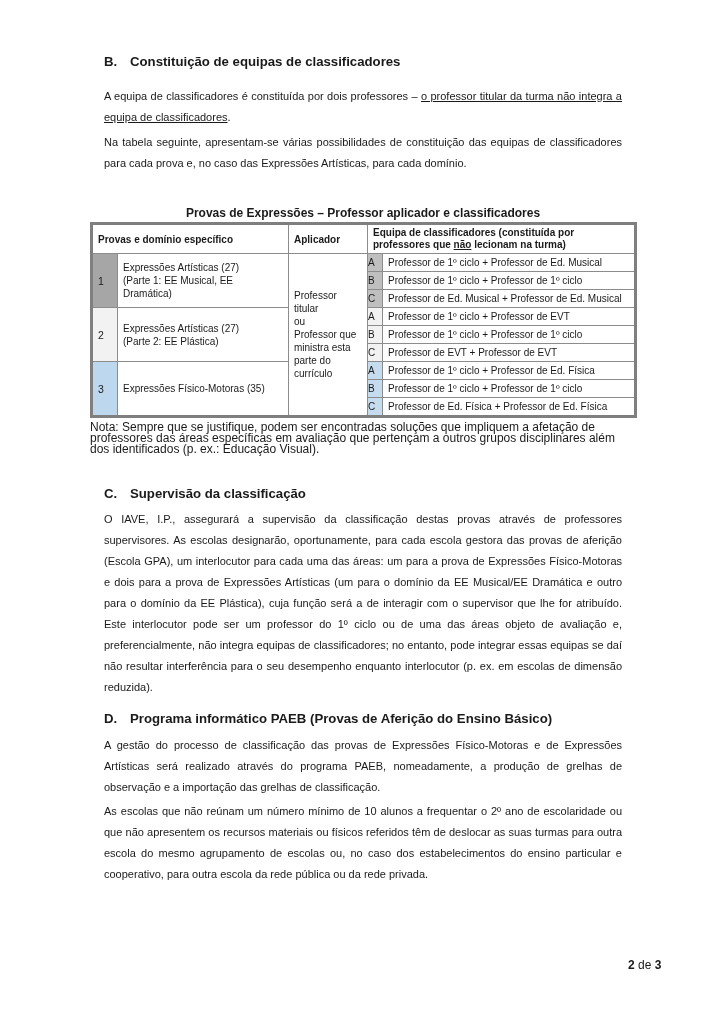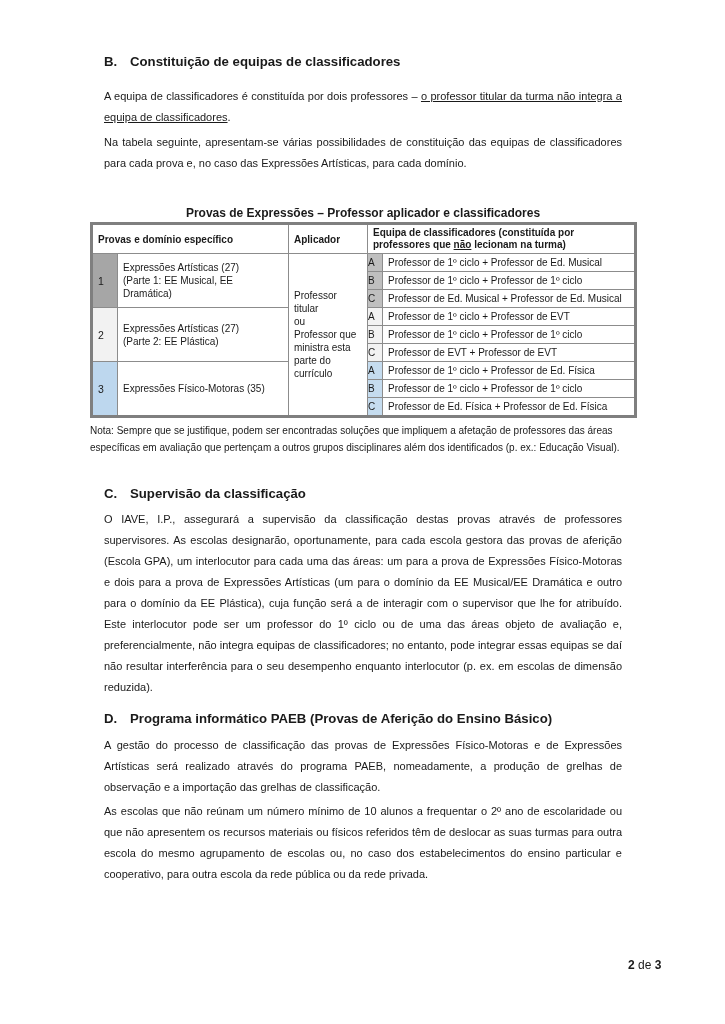--- a/index.html
+++ b/index.html
@@ -20,21 +20,21 @@
   td.num.g1 { background: #a6a6a6; }
   td.num.g2 { background: #f2f2f2; }
   td.num.g3 { background: #bdd7ee; }
   td.prova { width: 160px; line-height: 13px; }
   td.aplic { width: 68px; line-height: 13px; vertical-align: top; padding-top: 15px; }
   td.opt { width: 14px; text-align: center; padding: 0 !important; }
   td.opt.g1 { background: #bfbfbf; }
   td.opt.g2 { background: #f2f2f2; }
   td.opt.g3 { background: #c5dcef; }
   td.team { height: 17px; white-space: nowrap; }
-  .nota { position: absolute; left: -14px; top: 422px; width: 547px; font-size: 10px; line-height: 17px; }
+  .nota { position: absolute; left: -14px; top: 422px; width: 547px; font-size: 12px; line-height: 11px; }
   .pgnum { position: absolute; left: 586px; top: 958px; font-size: 12px; margin-left: 42px; }
   .pgnum b { font-weight: bold; }
 </style>
 </head>
 <body>
 
 <div class="page">
 
   <div class="h" style="top:54px;">
     <span class="lbl">B.</span><span>Constituição de equipas de classificadores</span>

